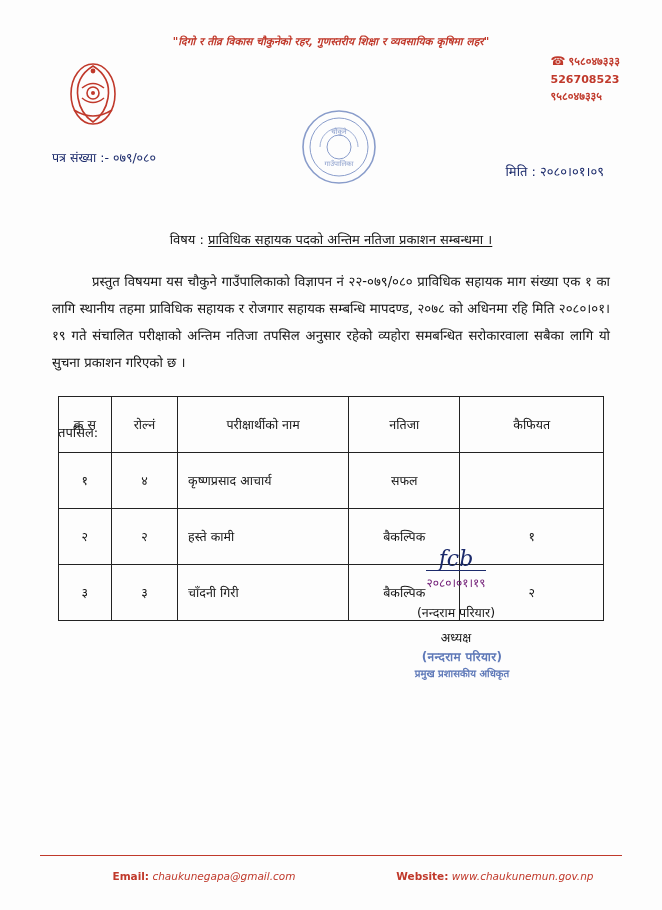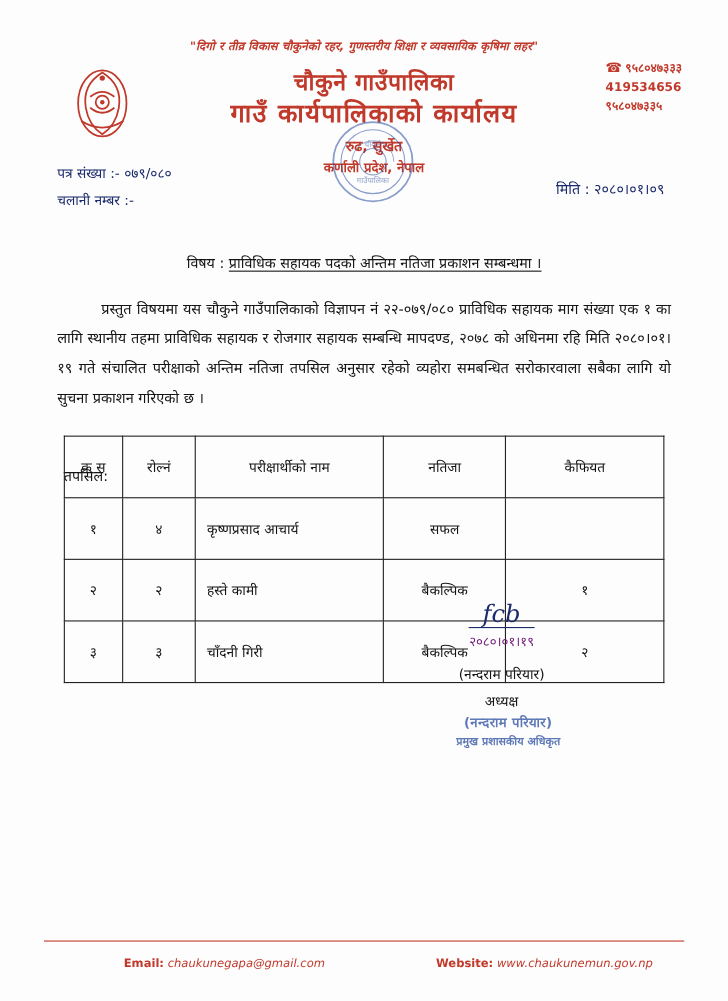--- a/index.html
+++ b/index.html
@@ -268,58 +268,48 @@
         <circle cx="31" cy="35" r="6"></circle>
         <path d="M12 52 q19 12 38 0"></path>
       </g>
       <g fill="#c0392b">
         <circle cx="31" cy="13" r="2.4"></circle>
         <circle cx="31" cy="35" r="2"></circle>
       </g>
     </svg>
   </div>
 
-  <div class="head-center">
-    <div class="gp-name">चौकुने गाउँपालिका</div>
-    <div class="office-name">गाउँ कार्यपालिकाको कार्यालय</div>
-    <div class="place1">रुढ, सुर्खेत</div>
-    <div class="place2">कर्णाली प्रदेश, नेपाल</div>
-  </div>
 
   <div class="stamp">
     <svg width="78" height="78" viewBox="0 0 78 78">
       <circle cx="39" cy="39" r="36" fill="none" stroke="#2b4ea2" stroke-width="1.6"></circle>
       <circle cx="39" cy="39" r="29" fill="none" stroke="#2b4ea2" stroke-width="1"></circle>
       <circle cx="39" cy="39" r="12" fill="none" stroke="#2b4ea2" stroke-width="1"></circle>
       <path d="M20 39 a19 19 0 0 1 38 0" fill="none" stroke="#2b4ea2" stroke-width="0.8"></path>
       <text x="39" y="26" font-size="7" fill="#2b4ea2" text-anchor="middle" font-family="DejaVu Sans, sans-serif">चौकुने</text>
       <text x="39" y="58" font-size="7" fill="#2b4ea2" text-anchor="middle" font-family="DejaVu Sans, sans-serif">गाउँपालिका</text>
     </svg>
   </div>
 
   <div class="phones">
     <div class="phone-row">
       <span class="phone-icon">☎</span><span>९५८०४७३३३</span>
     </div>
     <div class="phone-row">
-      <span>419534656</span>
+      <span>526708523</span>
     </div>
     <div class="phone-row">
       <span>९५८०४७३३५</span>
     </div>
   </div>
 
   <div class="ref-left">
     <div>
       <span>पत्र संख्या :-</span>
       <span class="num">०७९/०८०</span>
-    </div>
-    <div>
-      <span>चलानी नम्बर :-</span>
-      <span class="num"></span>
     </div>
   </div>
 
   <div class="date-right">
     <span>मिति :</span>
     <span>२०८०।०१।०९</span>
   </div>
 
   <div class="subject">
     <span>विषय :</span>

